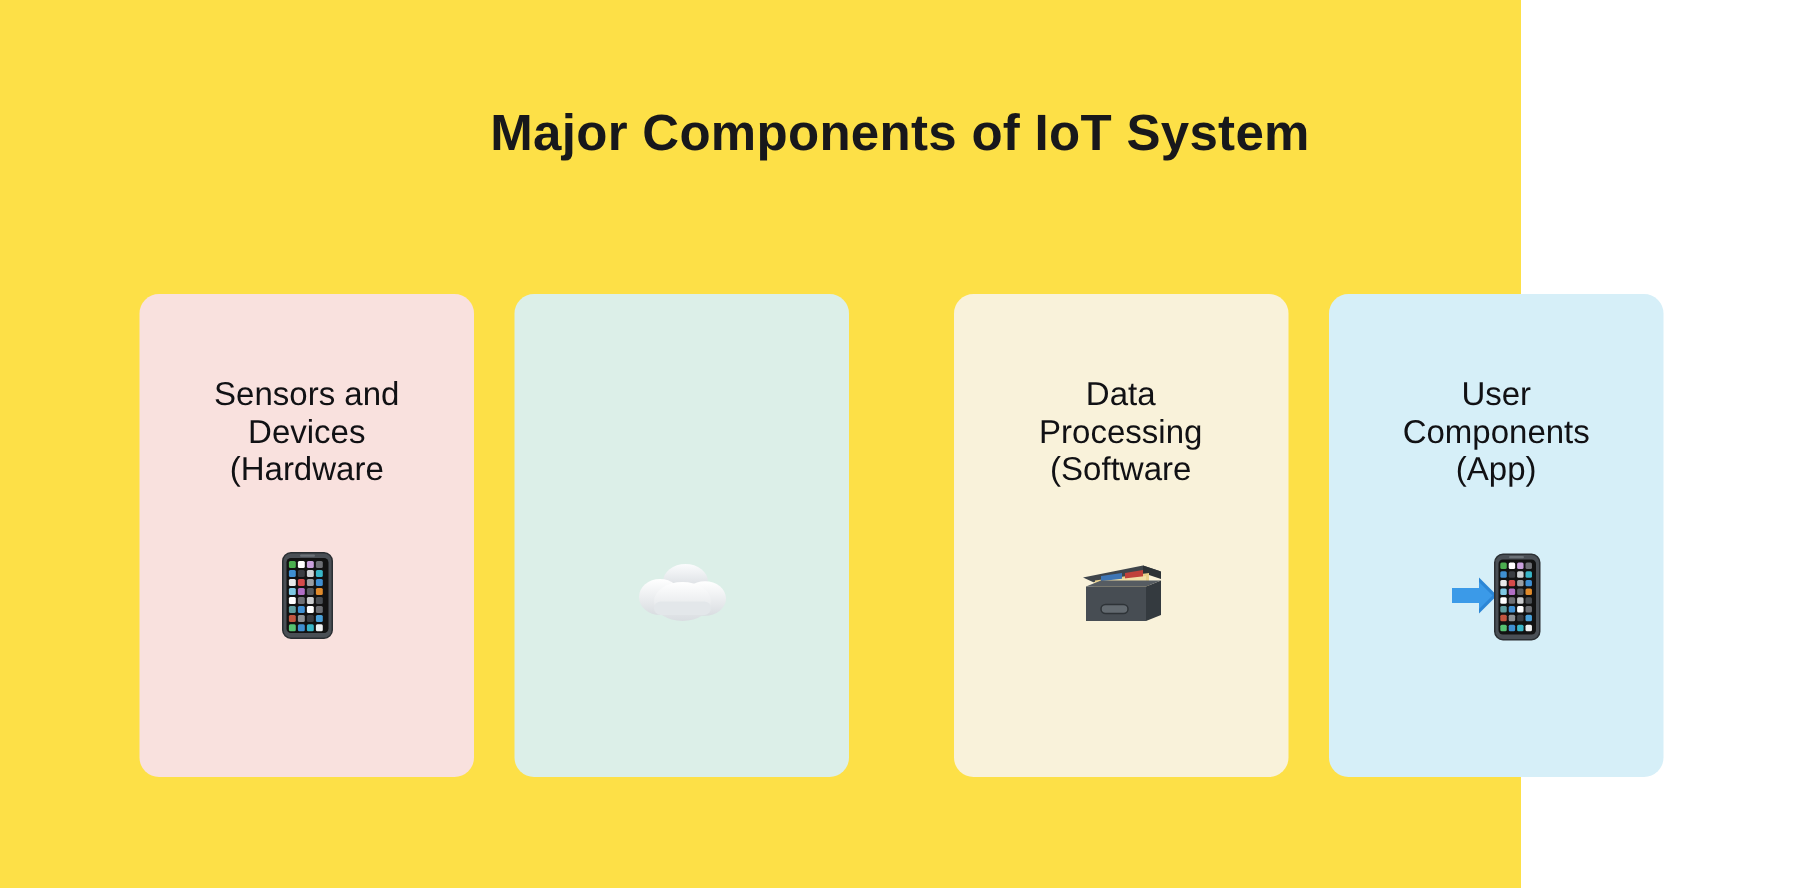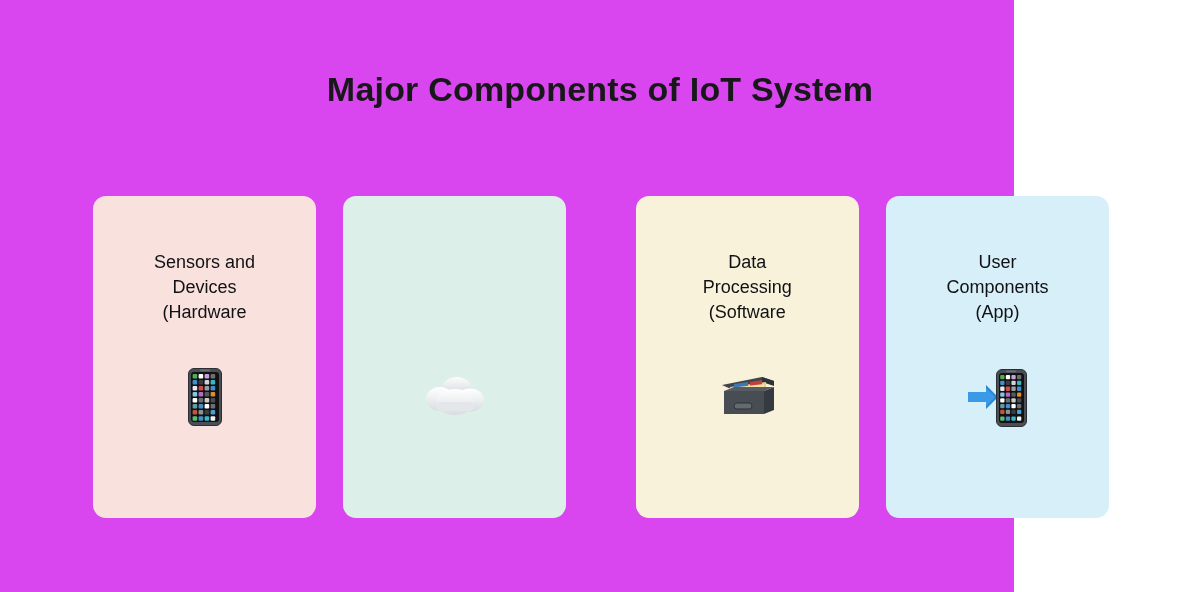--- a/index.html
+++ b/index.html
@@ -13,21 +13,21 @@
     background: #ffffff;
     font-family: "Liberation Sans", "DejaVu Sans", sans-serif;
     overflow: hidden;
     position: relative;
   }
 
   .page {
     position: relative;
     width: 1014px;
     height: 592px;
-    background: #d946ef;
+    background: #fde047;
   }
 
   .page-title {
     position: absolute;
     left: 0;
     top: 68px;
     width: 1200px;
     text-align: center;
     font-size: 34px;
     font-weight: bold;
@@ -57,21 +57,21 @@
     box-sizing: border-box;
     display: flex;
     flex-direction: column;
     align-items: center;
   }
 
   .card-title {
     margin-top: 54px;
     width: 200px;
     text-align: center;
-    font-size: 18px;
+    font-size: 22px;
     font-weight: normal;
     line-height: 25px;
     color: #111114;
     white-space: pre-line;
   }
 
   .card-icon {
     position: absolute;
     left: 0;
     top: 172px;

